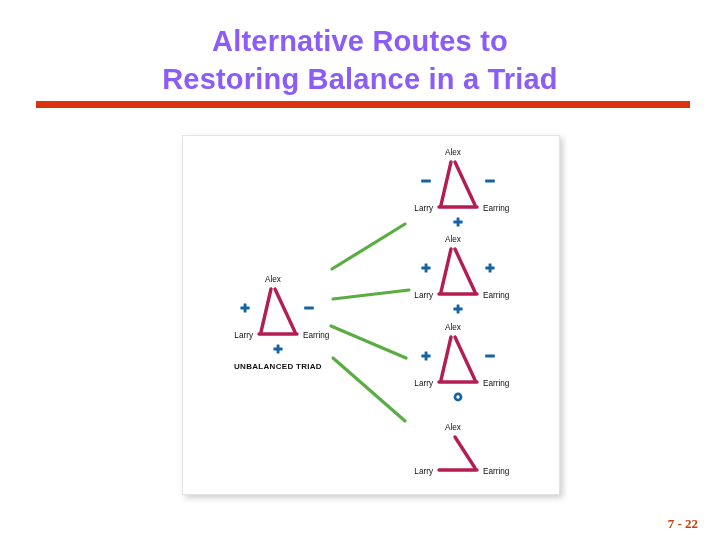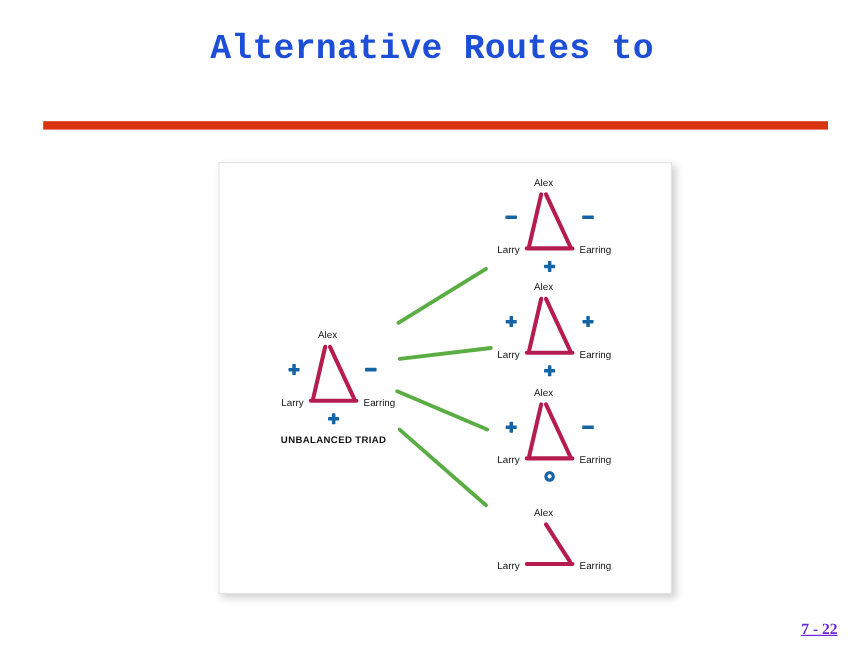--- a/index.html
+++ b/index.html
@@ -18,25 +18,25 @@
 
   
   #title-block {
     position: absolute;
     left: 0;
     top: 22px;
     width: 720px;
     text-align: center;
   }
   .title-line {
-    font-family: Liberation Mono, monospace;
+    font-family: Liberation Sans, sans-serif;
     font-weight: bold;
     font-size: 29px;
     line-height: 38px;
-    color: #1d4ed8;
+    color: #8b5cf6;
     letter-spacing: 0.2px;
   }
 
   
   #title-rule {
     position: absolute;
     left: 36px;
     top: 101px;
     width: 654px;
     height: 7px;
@@ -94,31 +94,31 @@
     color: #1b4a63;
     letter-spacing: 0.2px;
   }
   #page-number {
     position: absolute;
     right: 22px;
     top: 516px;
     font-family: "Liberation Serif", serif;
     font-size: 13px;
     font-weight: bold;
-    color: #6d28d9;
-    text-decoration: underline;
+    color: #c2410c;
   }
 </style>
 </head>
 <body>
 
 <div id="slide">
 
   <div id="title-block">
     <div class="title-line">Alternative Routes to</div>
+    <div class="title-line">Restoring Balance in a Triad</div>
   </div>
 
   <div id="title-rule"></div>
 
   <div id="figure-panel">
     <svg id="figure-svg" viewBox="0 0 376 358" xmlns="http://www.w3.org/2000/svg">
 
       <g>
         <line class="link-line" x1="149" y1="133" x2="222" y2="88"></line>
         <line class="link-line" x1="150" y1="163" x2="226" y2="154"></line>

